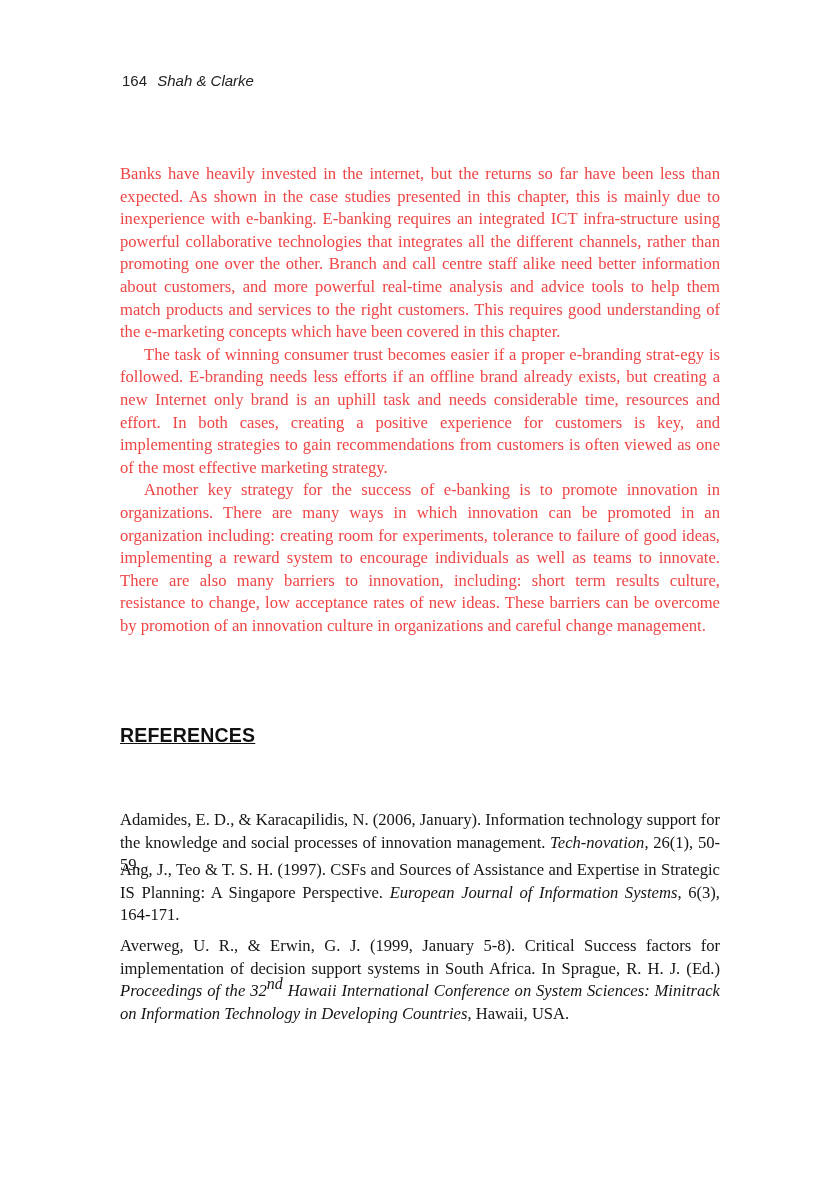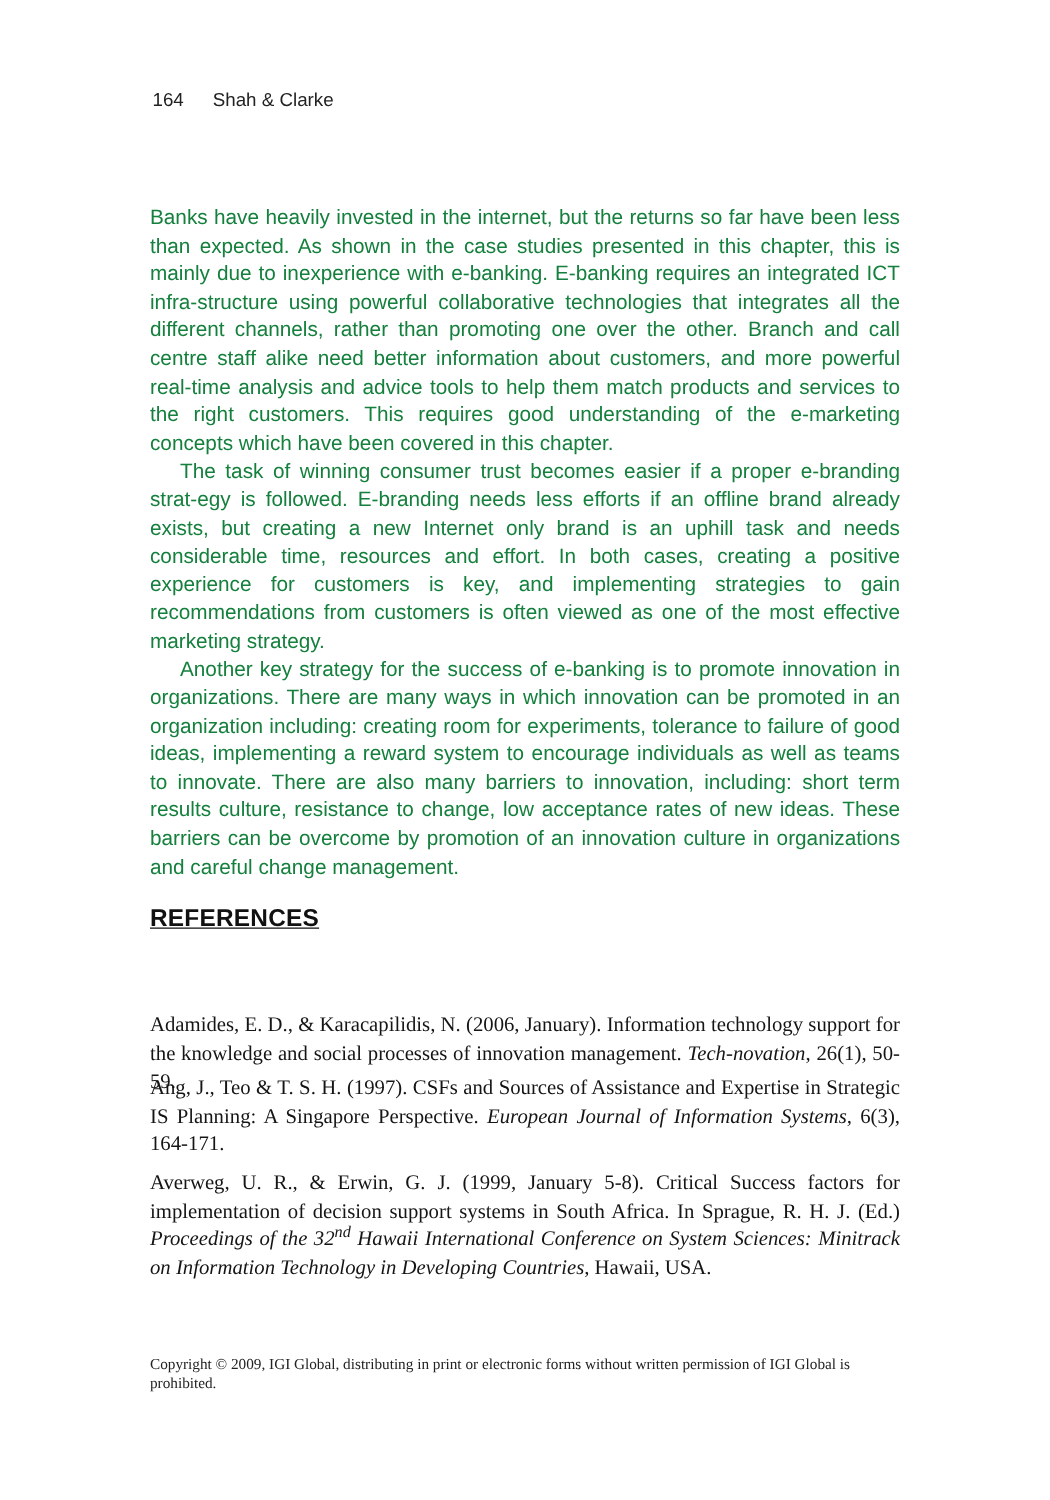--- a/index.html
+++ b/index.html
@@ -21,45 +21,45 @@
     }
     .running-head {
       position: absolute;
       left: 122px;
       top: 72px;
       font-family: "Liberation Sans", sans-serif;
       font-size: 15px;
       color: #222;
       white-space: nowrap;
     }
-    .running-head .pg { margin-right: 19px; }
-    .running-head .auth { }
+    .running-head .pg { margin-right: 6px; }
+    .running-head .auth { font-style: italic; }
 
     .heading {
       position: absolute;
       left: 120px;
       font-family: "Liberation Sans", sans-serif;
       font-weight: bold;
       font-size: 19.5px;
       color: #111;
       letter-spacing: 0.2px;
       margin: 0;
       white-space: nowrap;
     }
     .heading.h-summary { top: 116px; word-spacing: 4px; }
     .heading.h-refs { top: 724px; text-decoration: underline; }
 
     .body-text {
       position: absolute;
       left: 120px;
       width: 600px;
-      font-family: Liberation Sans, sans-serif;
+      font-family: Liberation Serif, serif;
       font-size: 16.6px;
       line-height: 22.6px;
-      color: #15803d;
+      color: #ef4444;
       text-align: justify;
     }
     .body-text p {
       margin: 0;
       text-align: justify;
     }
     .body-text p.indent { text-indent: 24px; }
     .summary { top: 163px; }
 
     .refs {
@@ -75,21 +75,21 @@
       margin: 0;
       text-align: justify;
       position: absolute;
       left: 0;
       width: 600px;
     }
     .ref-1 { top: 809px; }
     .ref-2 { top: 859px; }
     .ref-3 { top: 935px; }
     .refs i { font-style: italic; }
-    .refs sup { font-size: 13px; line-height: 0; vertical-align: super; }
+    .refs sup { font-size: 16px; line-height: 0; vertical-align: super; }
 
     .footer {
       position: absolute;
       left: 120px;
       top: 1084px;
       width: 600px;
       font-family: "Liberation Serif", serif;
       font-size: 12.2px;
       line-height: 15px;
       color: #222;
@@ -115,15 +115,14 @@
   <h2 class="heading h-refs">REFERENCES</h2>
 
   <div class="refs">
     <p class="ref ref-1"><span>Adamides, E. D., &amp; Karacapilidis, N. (2006, January). Information technology support for the knowledge and social processes of innovation management. </span><i>Tech-novation</i><span>, 26(1), 50-59.</span></p>
 
     <p class="ref ref-2"><span>Ang, J., Teo &amp; T. S. H. (1997). CSFs and Sources of Assistance and Expertise in Strategic IS Planning: A Singapore Perspective. </span><i>European Journal of Information Systems</i><span>, 6(3), 164-171.</span></p>
 
     <p class="ref ref-3"><span>Averweg, U. R., &amp; Erwin, G. J. (1999, January 5-8). Critical Success factors for implementation of decision support systems in South Africa. In Sprague, R. H. J. (Ed.) </span><i><span>Proceedings of the 32</span><sup>nd</sup><span> Hawaii International Conference on System Sciences: Minitrack on Information Technology in Developing Countries</span></i><span>,  Hawaii, USA.</span></p>
   </div>
 
-  <div class="footer">Copyright © 2009, IGI Global, distributing in print or electronic forms without written permission of IGI Global is prohibited.</div>
 
 </div>
 
 </body></html>

